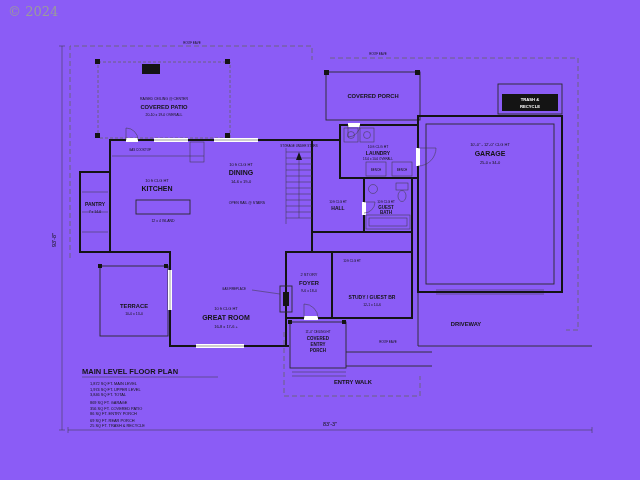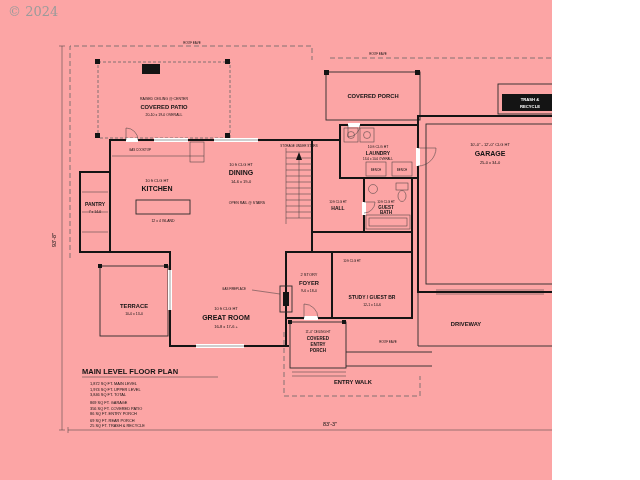--- a/index.html
+++ b/index.html
@@ -1,16 +1,16 @@
 <!DOCTYPE html>
 <html><head>
 <meta charset="utf-8">
 <style>
   html,body{margin:0;padding:0;background:#fff;}
-  .canvas{width:552px;height:480px;background:#fca5a5;position:relative;overflow:hidden;
+  .canvas{width:640px;height:480px;background:#8b5cf6;position:relative;overflow:hidden;
           font-family:"Liberation Sans",sans-serif;}
   svg{display:block;}
   text{font-family:"Liberation Sans",sans-serif;fill:#141414;text-anchor:middle;}
   .as{text-anchor:start;}
   .tcopy{font-family:"DejaVu Serif",serif;font-size:13px;fill:#9b9b9b;}
   .tzz{font-size:3px;}
   .tz{font-size:3.5px;}
   .ts{font-size:4px;}
   .tm{font-size:4.5px;font-weight:bold;}
   .tm5{font-size:5px;font-weight:bold;}

